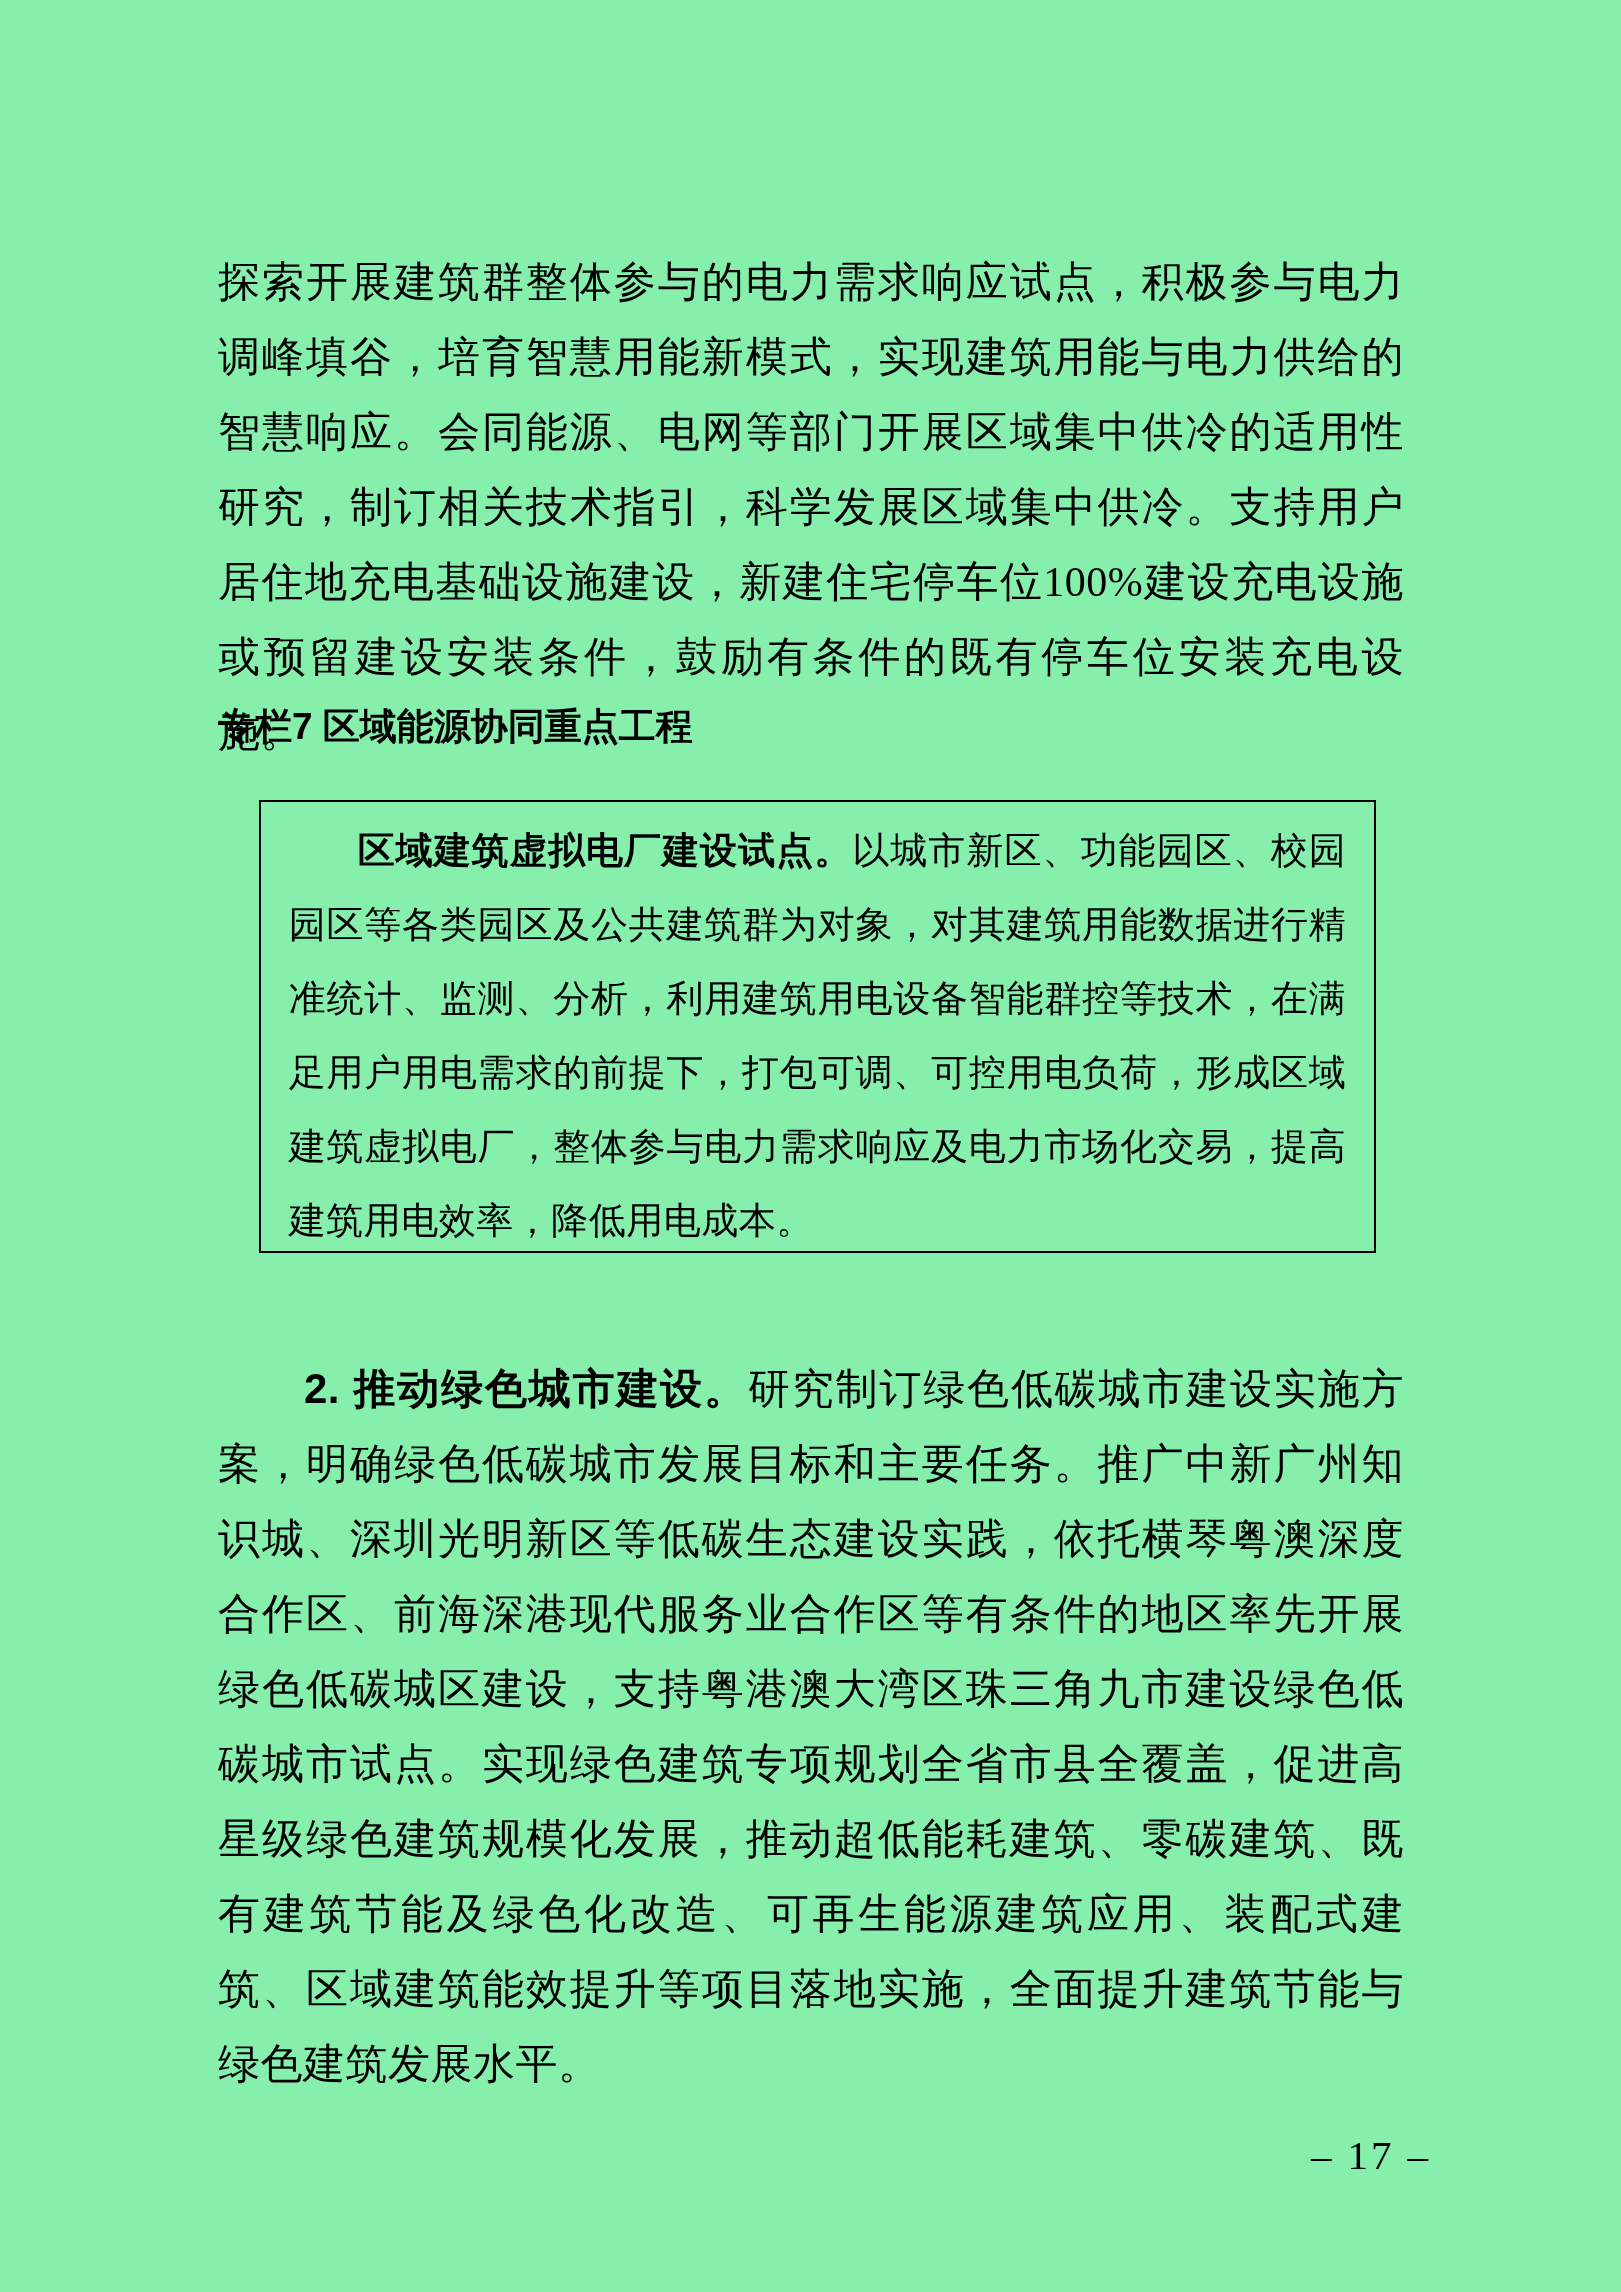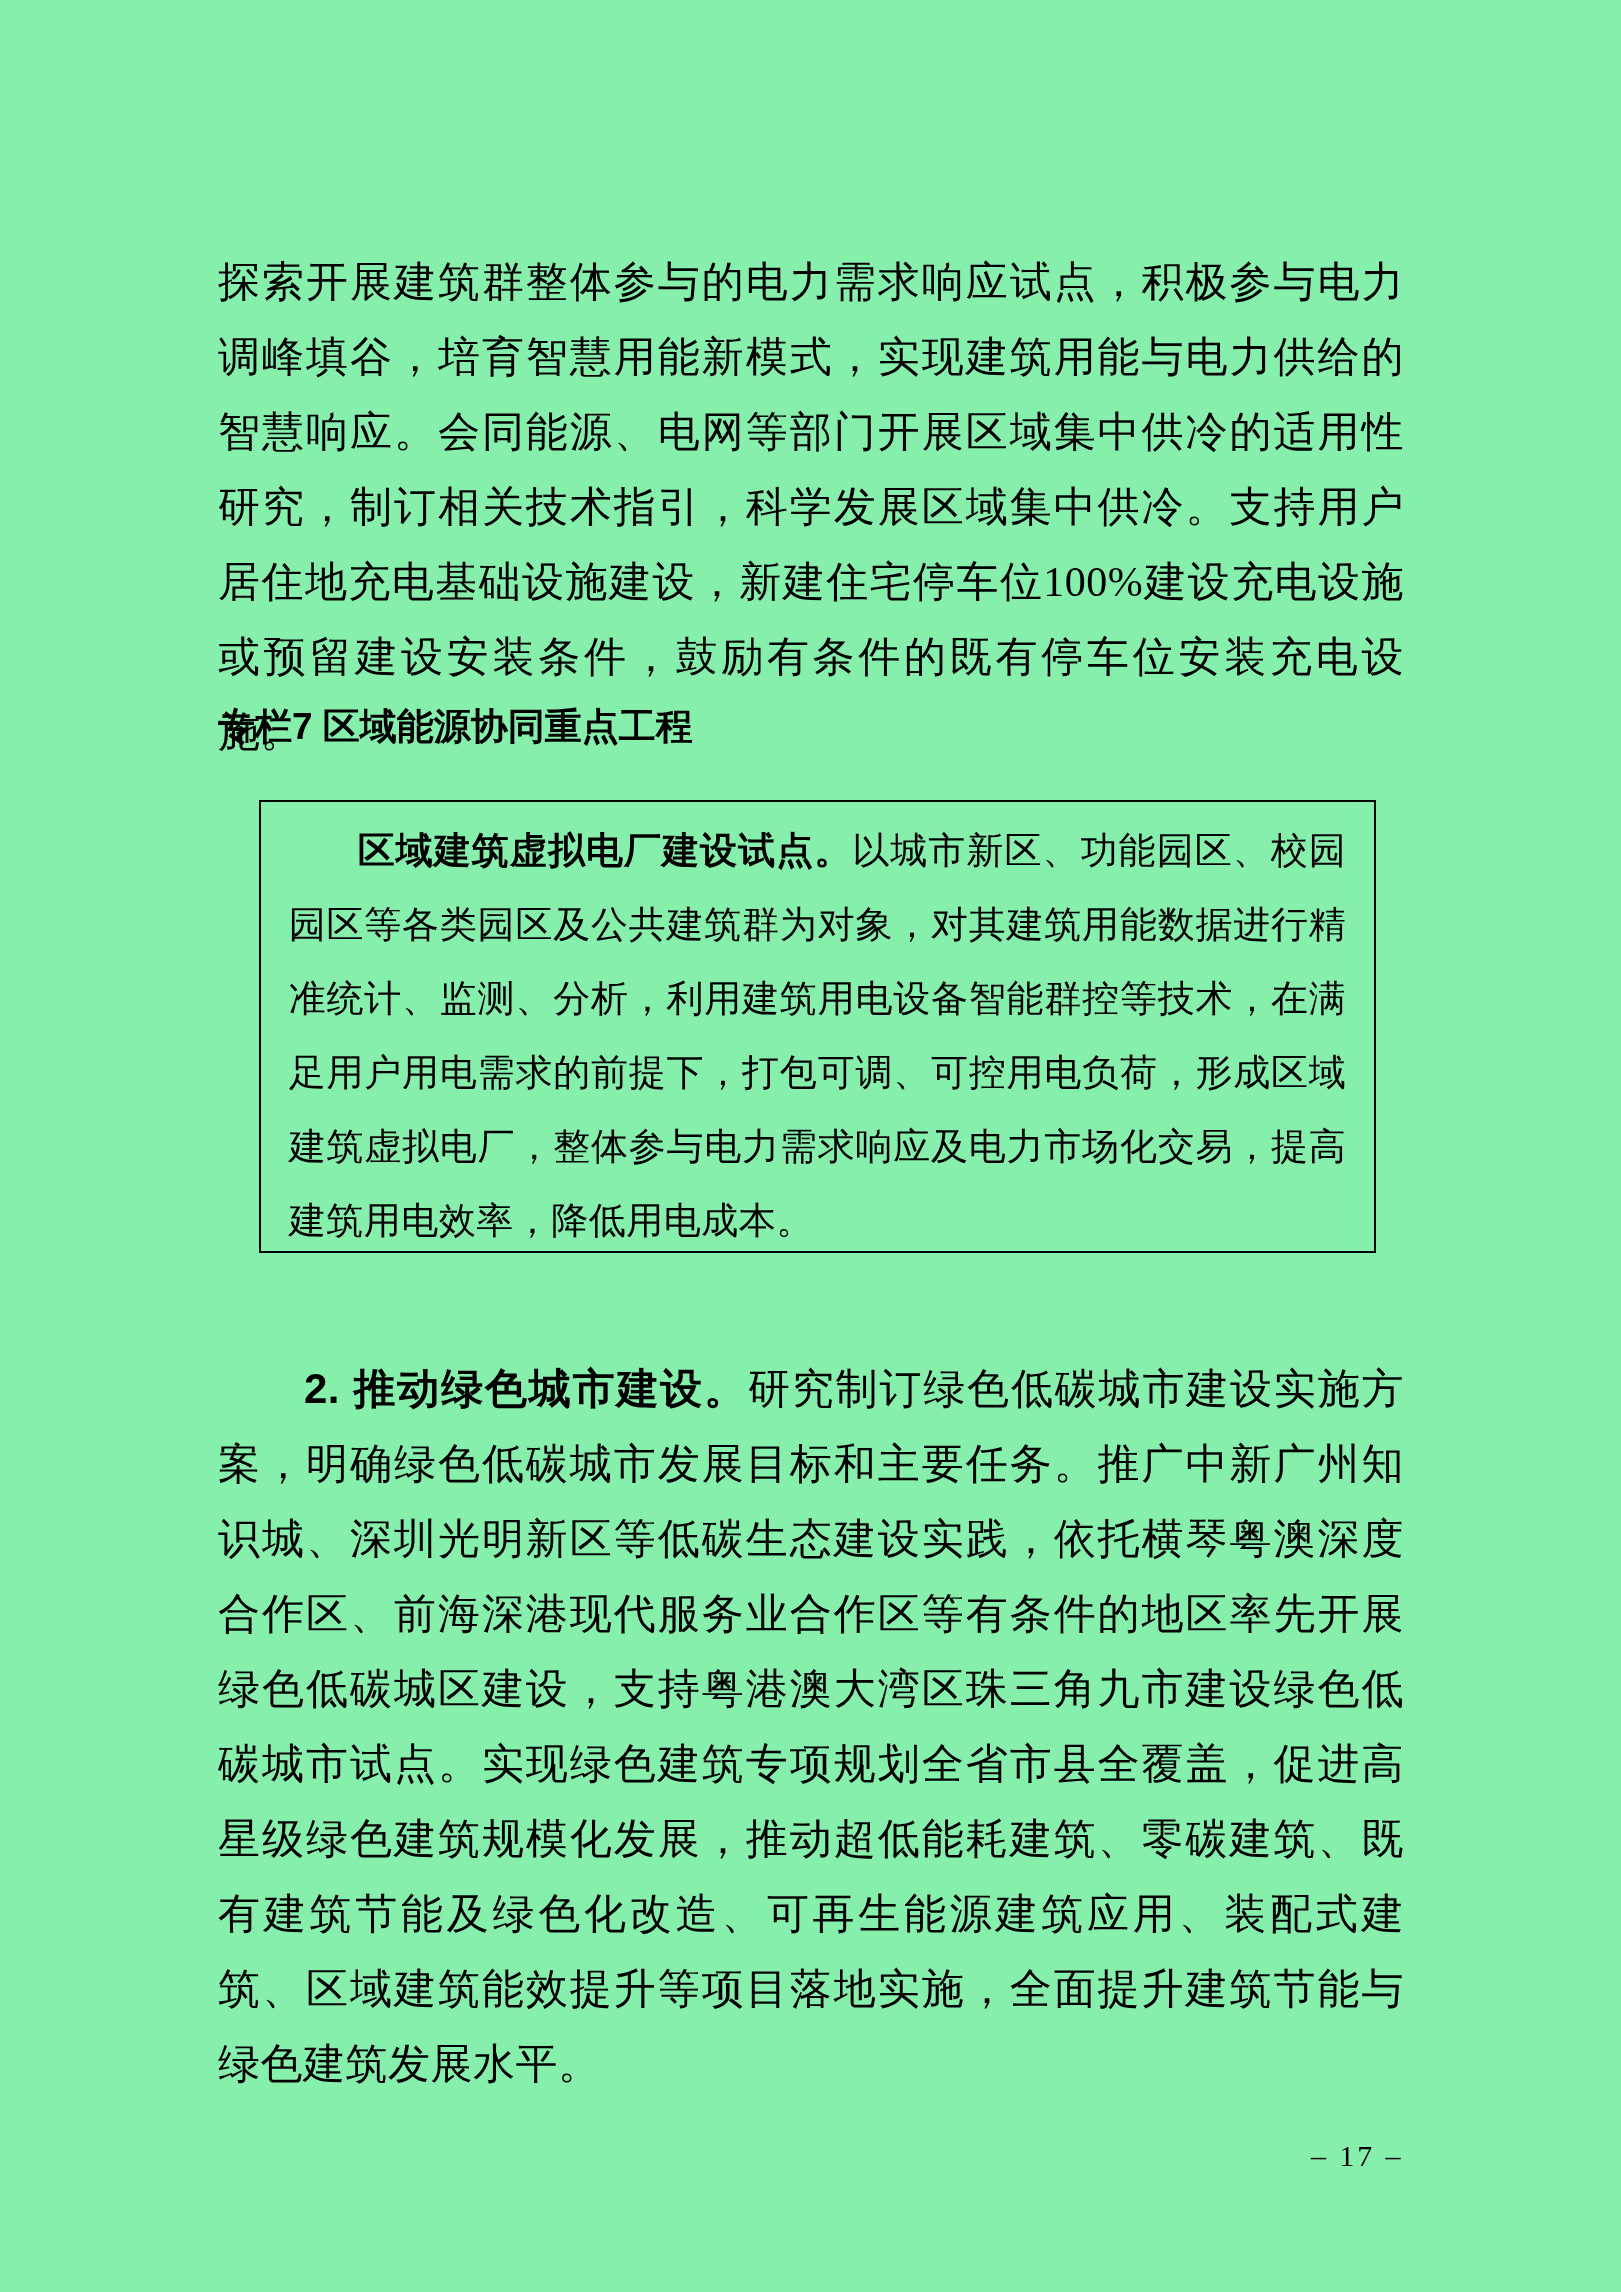--- a/index.html
+++ b/index.html
@@ -59,21 +59,21 @@
     font-size: 37px;
     line-height: 74px;
     text-align: justify;
     text-indent: 69px;
     letter-spacing: 0.5px;
   }
   .page-number {
     position: absolute;
     top: 2133px;
     left: 1311px;
-    font-size: 30px;
+    font-size: 41px;
     line-height: 45px;
     letter-spacing: 2.9px;
     white-space: nowrap;
   }
 </style>
 </head>
 <body>
 
 <div class="page">
 

